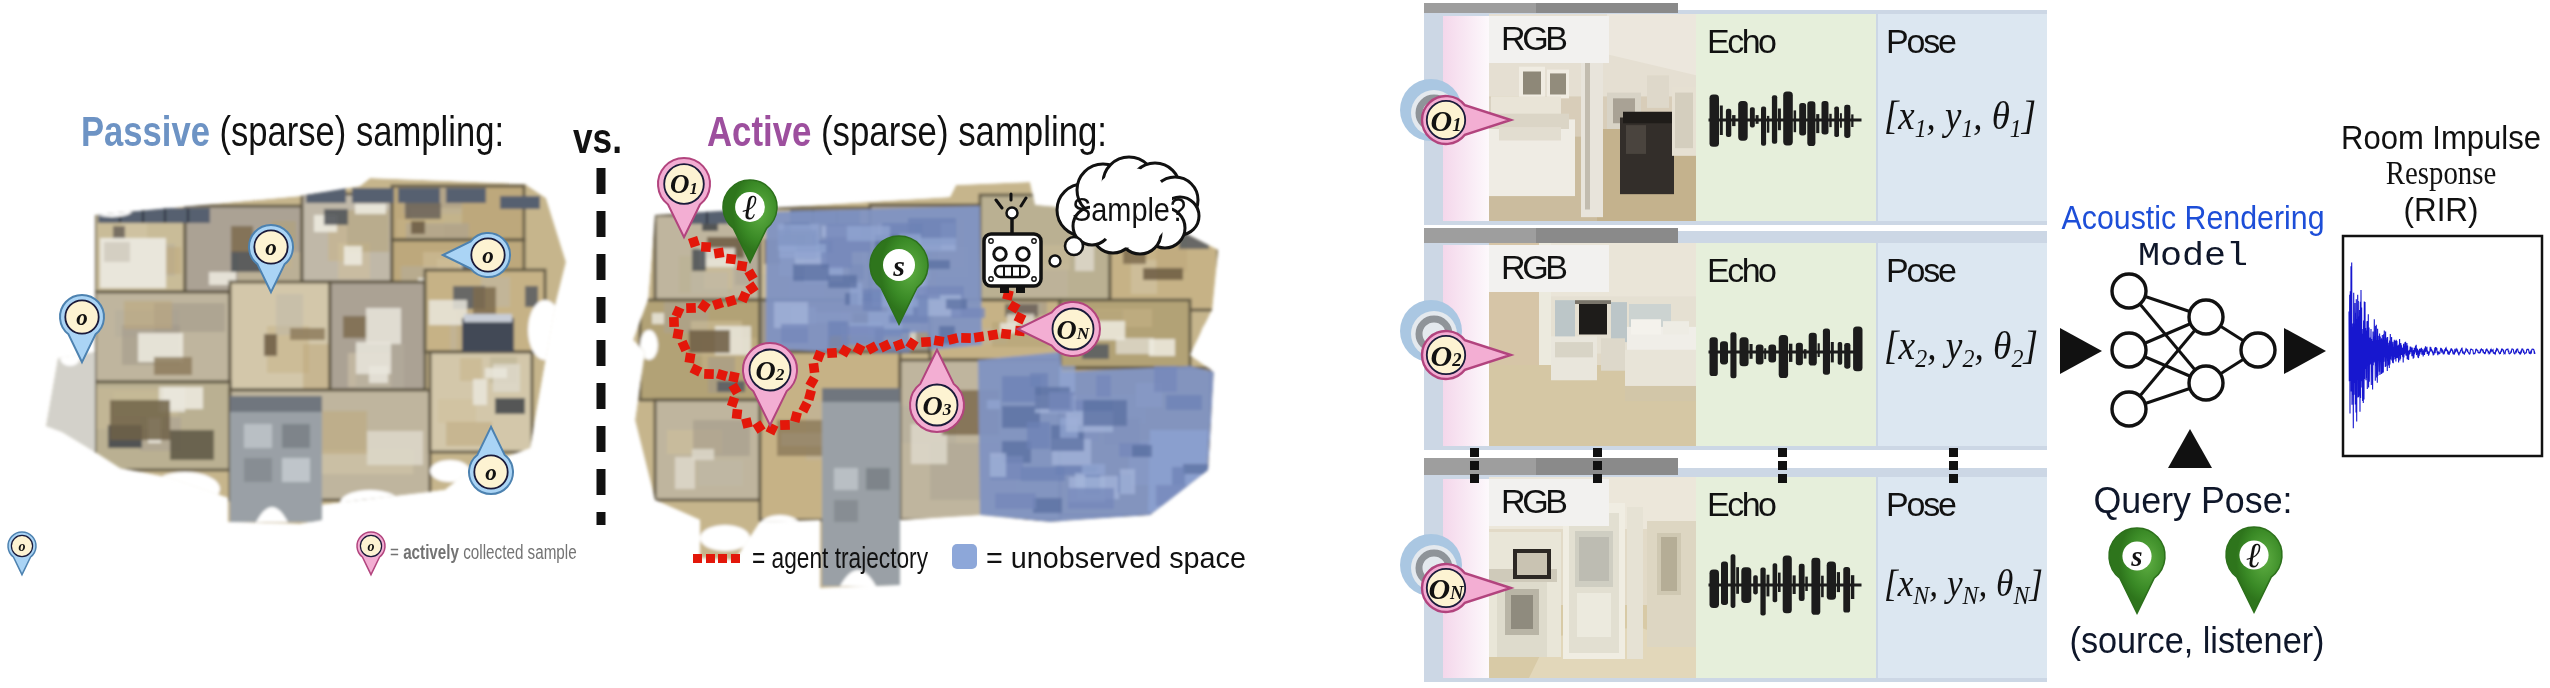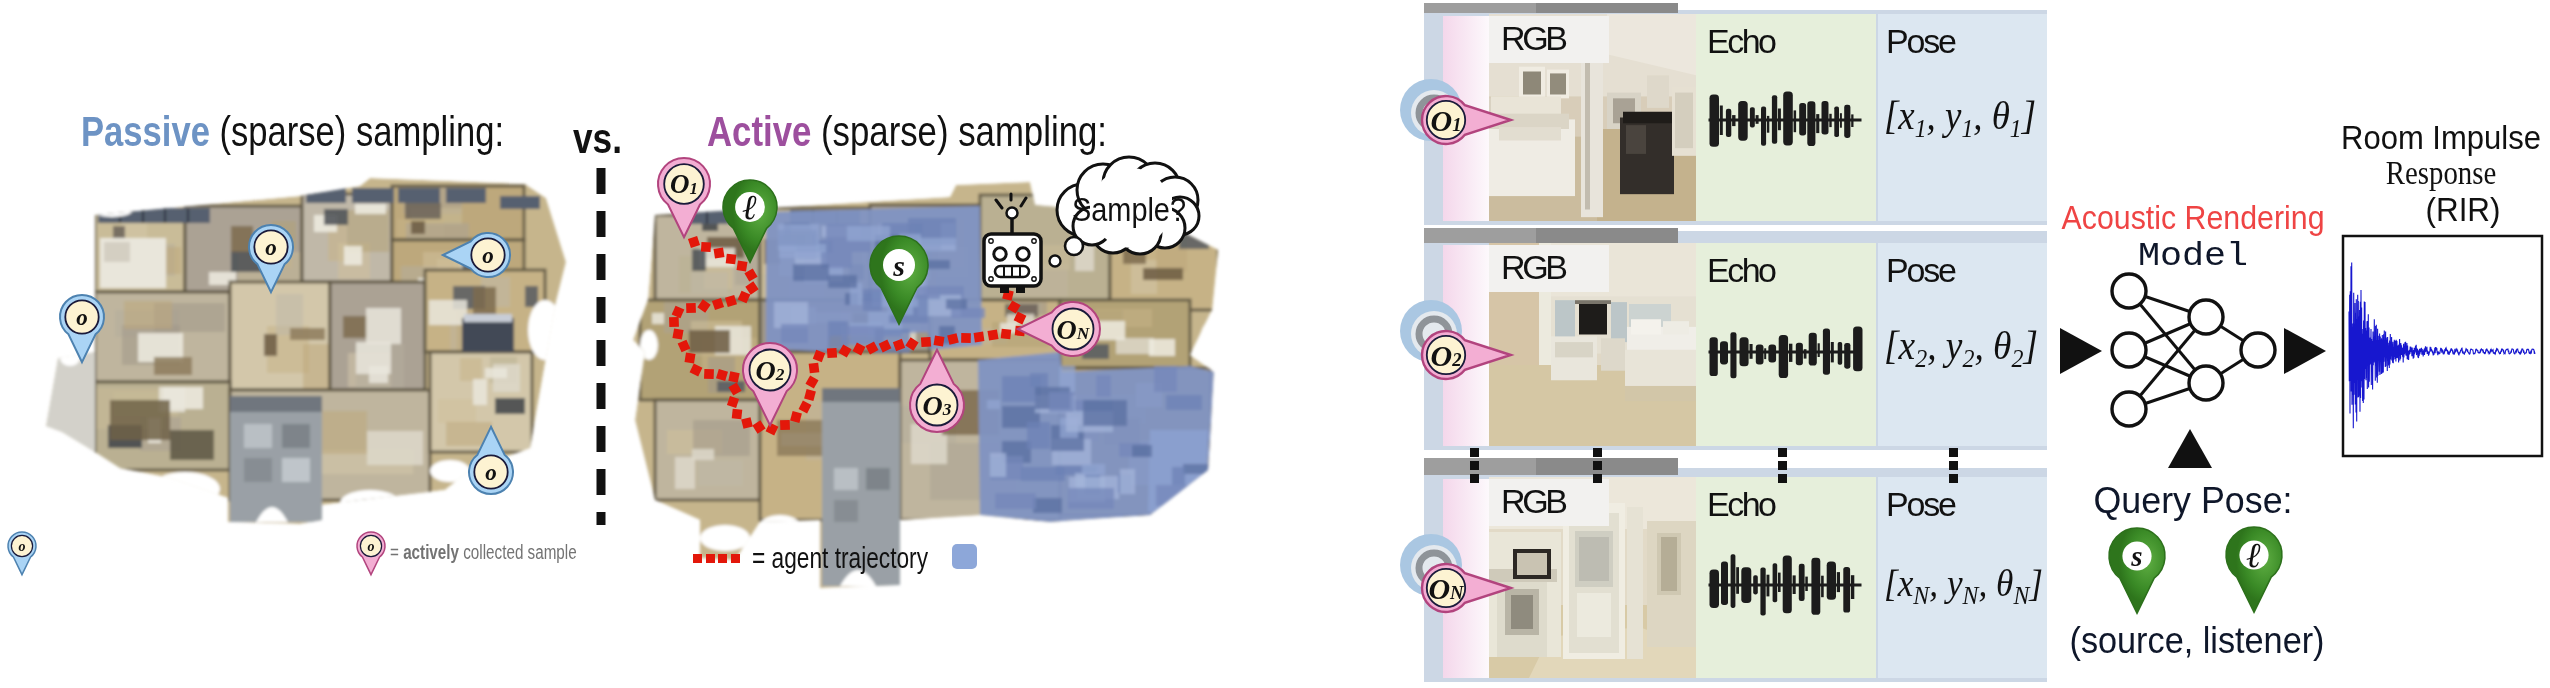--- a/index.html
+++ b/index.html
@@ -766,19 +766,20 @@
       <rect x="706" y="554" width="9" height="9" fill="#e3170a"></rect>
       <rect x="718" y="554" width="9" height="9" fill="#e3170a"></rect>
       <rect x="731" y="554" width="9" height="9" fill="#e3170a"></rect>
       <rect x="952" y="544" width="25" height="25" rx="5" fill="#8da7d9"></rect>
     </svg>
 <div style="position:absolute;top:108px;left:81px;white-space:nowrap;font-family:'Liberation Sans',sans-serif;font-size:42px;color:#111;"><span style="display:inline-block;transform:scaleX(0.8236);transform-origin:0 50%;"><span style="color:#6d93c4;font-weight:bold">Passive</span> (sparse) sampling:</span></div>
     <div style="position:absolute;top:115px;left:573px;white-space:nowrap;font-family:'Liberation Sans',sans-serif;font-size:42px;color:#111;"><span style="display:inline-block;transform:scaleX(0.8392);transform-origin:0 50%;"><b>vs.</b></span></div>
     <div style="position:absolute;top:108px;left:707px;white-space:nowrap;font-family:'Liberation Sans',sans-serif;font-size:42px;color:#111;"><span style="display:inline-block;transform:scaleX(0.8278);transform-origin:0 50%;"><span style="color:#9d4f9e;font-weight:bold">Active</span> (sparse) sampling:</span></div>
     <div style="position:absolute;top:541px;left:390px;white-space:nowrap;font-family:Liberation Sans, sans-serif;font-size:20px;color:#737373;"><span style="display:inline-block;transform:scaleX(0.7614);transform-origin:0 50%;">= <b>actively</b> collected sample</span></div>
     <div style="position:absolute;top:541px;left:752px;white-space:nowrap;font-family:'Liberation Sans',sans-serif;font-size:30px;color:#111;"><span style="display:inline-block;transform:scaleX(0.7565);transform-origin:0 50%;">= agent trajectory</span></div>
-    <div style="position:absolute;top:198px;left:2193px;transform:translateX(-50%);white-space:nowrap;font-family:'Liberation Sans',sans-serif;font-size:34px;color:#ef4444;"><span style="display:inline-block;transform:scaleX(0.8920);transform-origin:50% 50%;">Acoustic Rendering</span></div>
+    <div style="position:absolute;top:541px;left:986px;white-space:nowrap;font-family:'Liberation Sans',sans-serif;font-size:30px;color:#111;"><span style="display:inline-block;transform:scaleX(0.9593);transform-origin:0 50%;">= unobserved space</span></div>
+    <div style="position:absolute;top:198px;left:2193px;transform:translateX(-50%);white-space:nowrap;font-family:'Liberation Sans',sans-serif;font-size:34px;color:#1d4ed8;"><span style="display:inline-block;transform:scaleX(0.8920);transform-origin:50% 50%;">Acoustic Rendering</span></div>
     <div style="position:absolute;top:237px;left:2193px;transform:translateX(-50%);white-space:nowrap;font-family:Liberation Mono, monospace;font-size:34px;color:#0f172a;"><span style="display:inline-block;transform:scaleX(1.0798);transform-origin:50% 50%;">Model</span></div>
     <div style="position:absolute;top:480px;left:2193px;transform:translateX(-50%);white-space:nowrap;font-family:'Liberation Sans',sans-serif;font-size:37px;color:#0f172a;"><span style="display:inline-block;transform:scaleX(0.9676);transform-origin:50% 50%;">Query Pose:</span></div>
     <div style="position:absolute;top:620px;left:2197px;transform:translateX(-50%);white-space:nowrap;font-family:'Liberation Sans',sans-serif;font-size:37px;color:#0f172a;"><span style="display:inline-block;transform:scaleX(0.9255);transform-origin:50% 50%;">(source, listener)</span></div>
     <div style="position:absolute;top:118px;left:2441px;transform:translateX(-50%);white-space:nowrap;font-family:'Liberation Sans',sans-serif;font-size:34px;color:#111;"><span style="display:inline-block;transform:scaleX(0.9124);transform-origin:50% 50%;">Room Impulse</span></div>
     <div style="position:absolute;top:154px;left:2441px;transform:translateX(-50%);white-space:nowrap;font-family:Liberation Serif, serif;font-size:34px;color:#111;"><span style="display:inline-block;transform:scaleX(0.8491);transform-origin:50% 50%;">Response</span></div>
-    <div style="position:absolute;top:190px;left:2441px;transform:translateX(-50%);white-space:nowrap;font-family:'Liberation Sans',sans-serif;font-size:34px;color:#111;margin-left:22px;"><span style="display:inline-block;transform:scaleX(0.9236);transform-origin:50% 50%;">(RIR)</span></div>
+    <div style="position:absolute;top:190px;left:2441px;transform:translateX(-50%);white-space:nowrap;font-family:'Liberation Sans',sans-serif;font-size:34px;color:#111;"><span style="display:inline-block;transform:scaleX(0.9236);transform-origin:50% 50%;">(RIR)</span></div>
 </div>
 </body></html>

